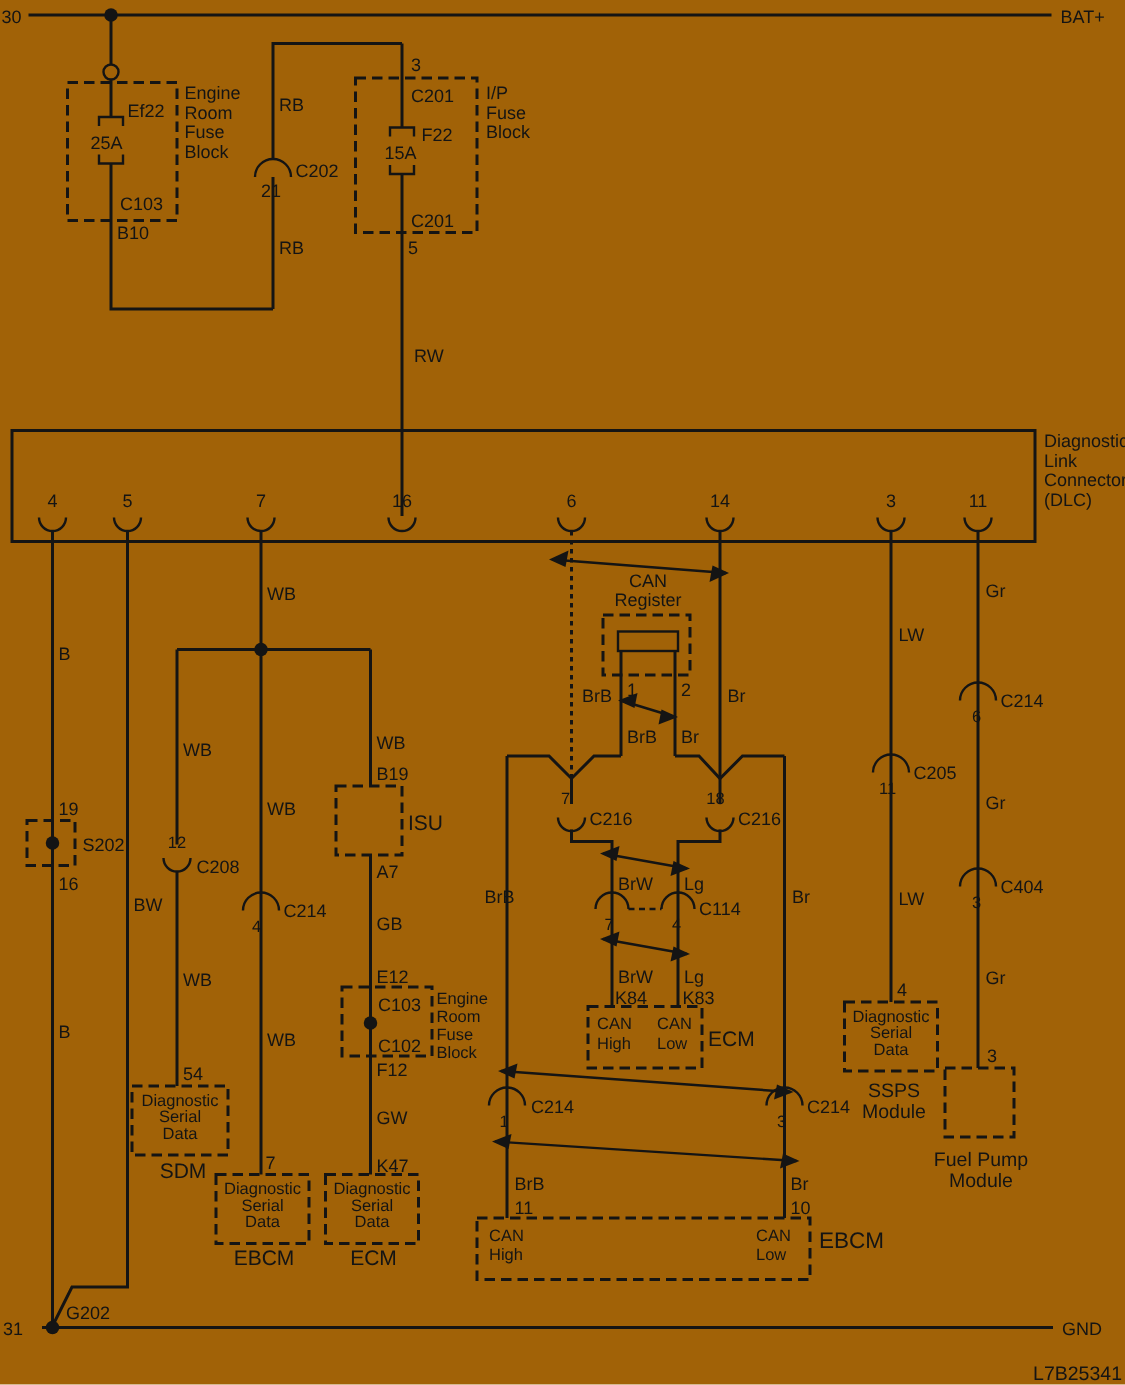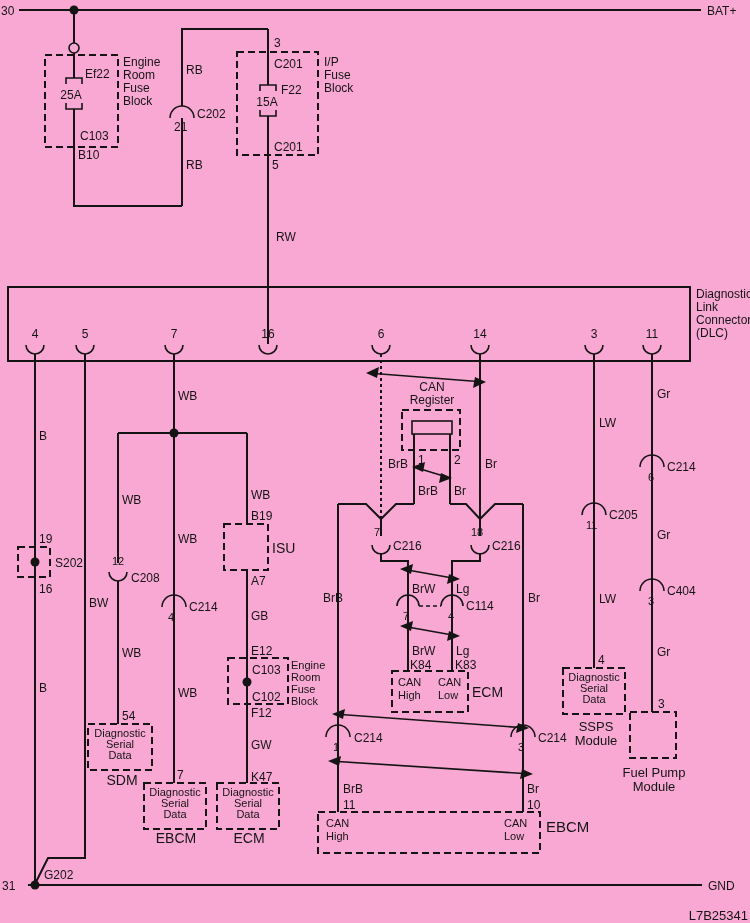--- a/index.html
+++ b/index.html
@@ -1,16 +1,16 @@
 <!DOCTYPE html>
 <html><head>
 <meta charset="utf-8">
 <style>
   html,body{margin:0;padding:0;background:#ffffff;}
-  .stage{width:750px;height:923px;position:relative;background:#f9a8d4;}
+  .stage{width:750px;height:923px;position:relative;background:#a16207;}
   svg{display:block;}
   text{fill:#141414;font-family:"Liberation Sans",sans-serif;font-size:12px;}
   .t11{font-size:11px;}
   .t13{font-size:13px;}
   .mod{font-size:14px;}
   .mod2{font-size:15px;}
   .w{stroke:#141414;stroke-width:2;fill:none;}
   .w1{stroke:#141414;stroke-width:1.6;fill:none;}
   .dash{stroke:#141414;stroke-width:2;fill:none;stroke-dasharray:7,4;}
   .dot{fill:#141414;}

